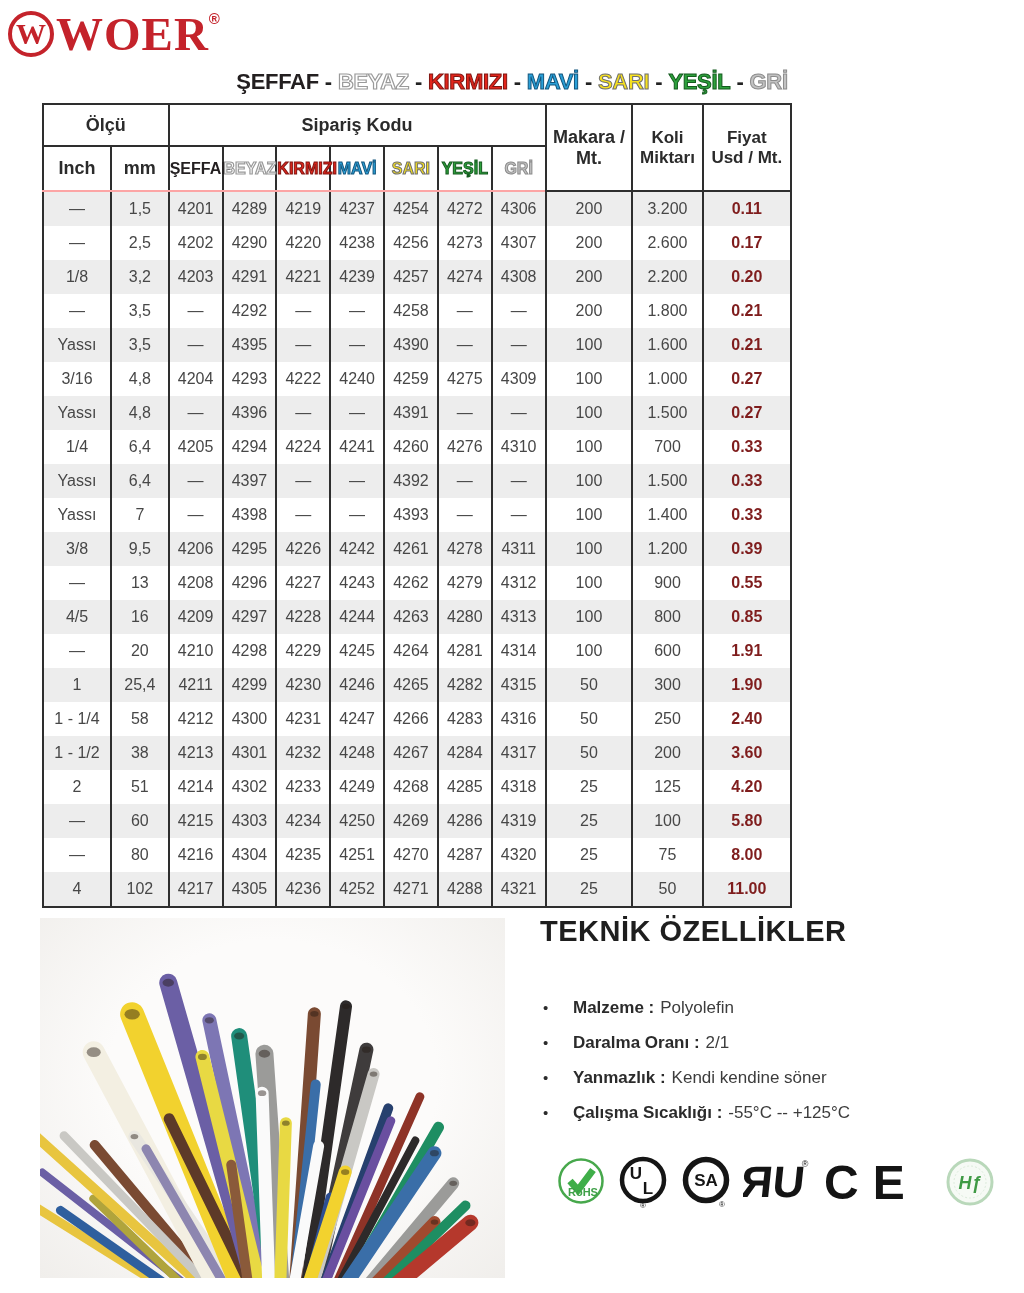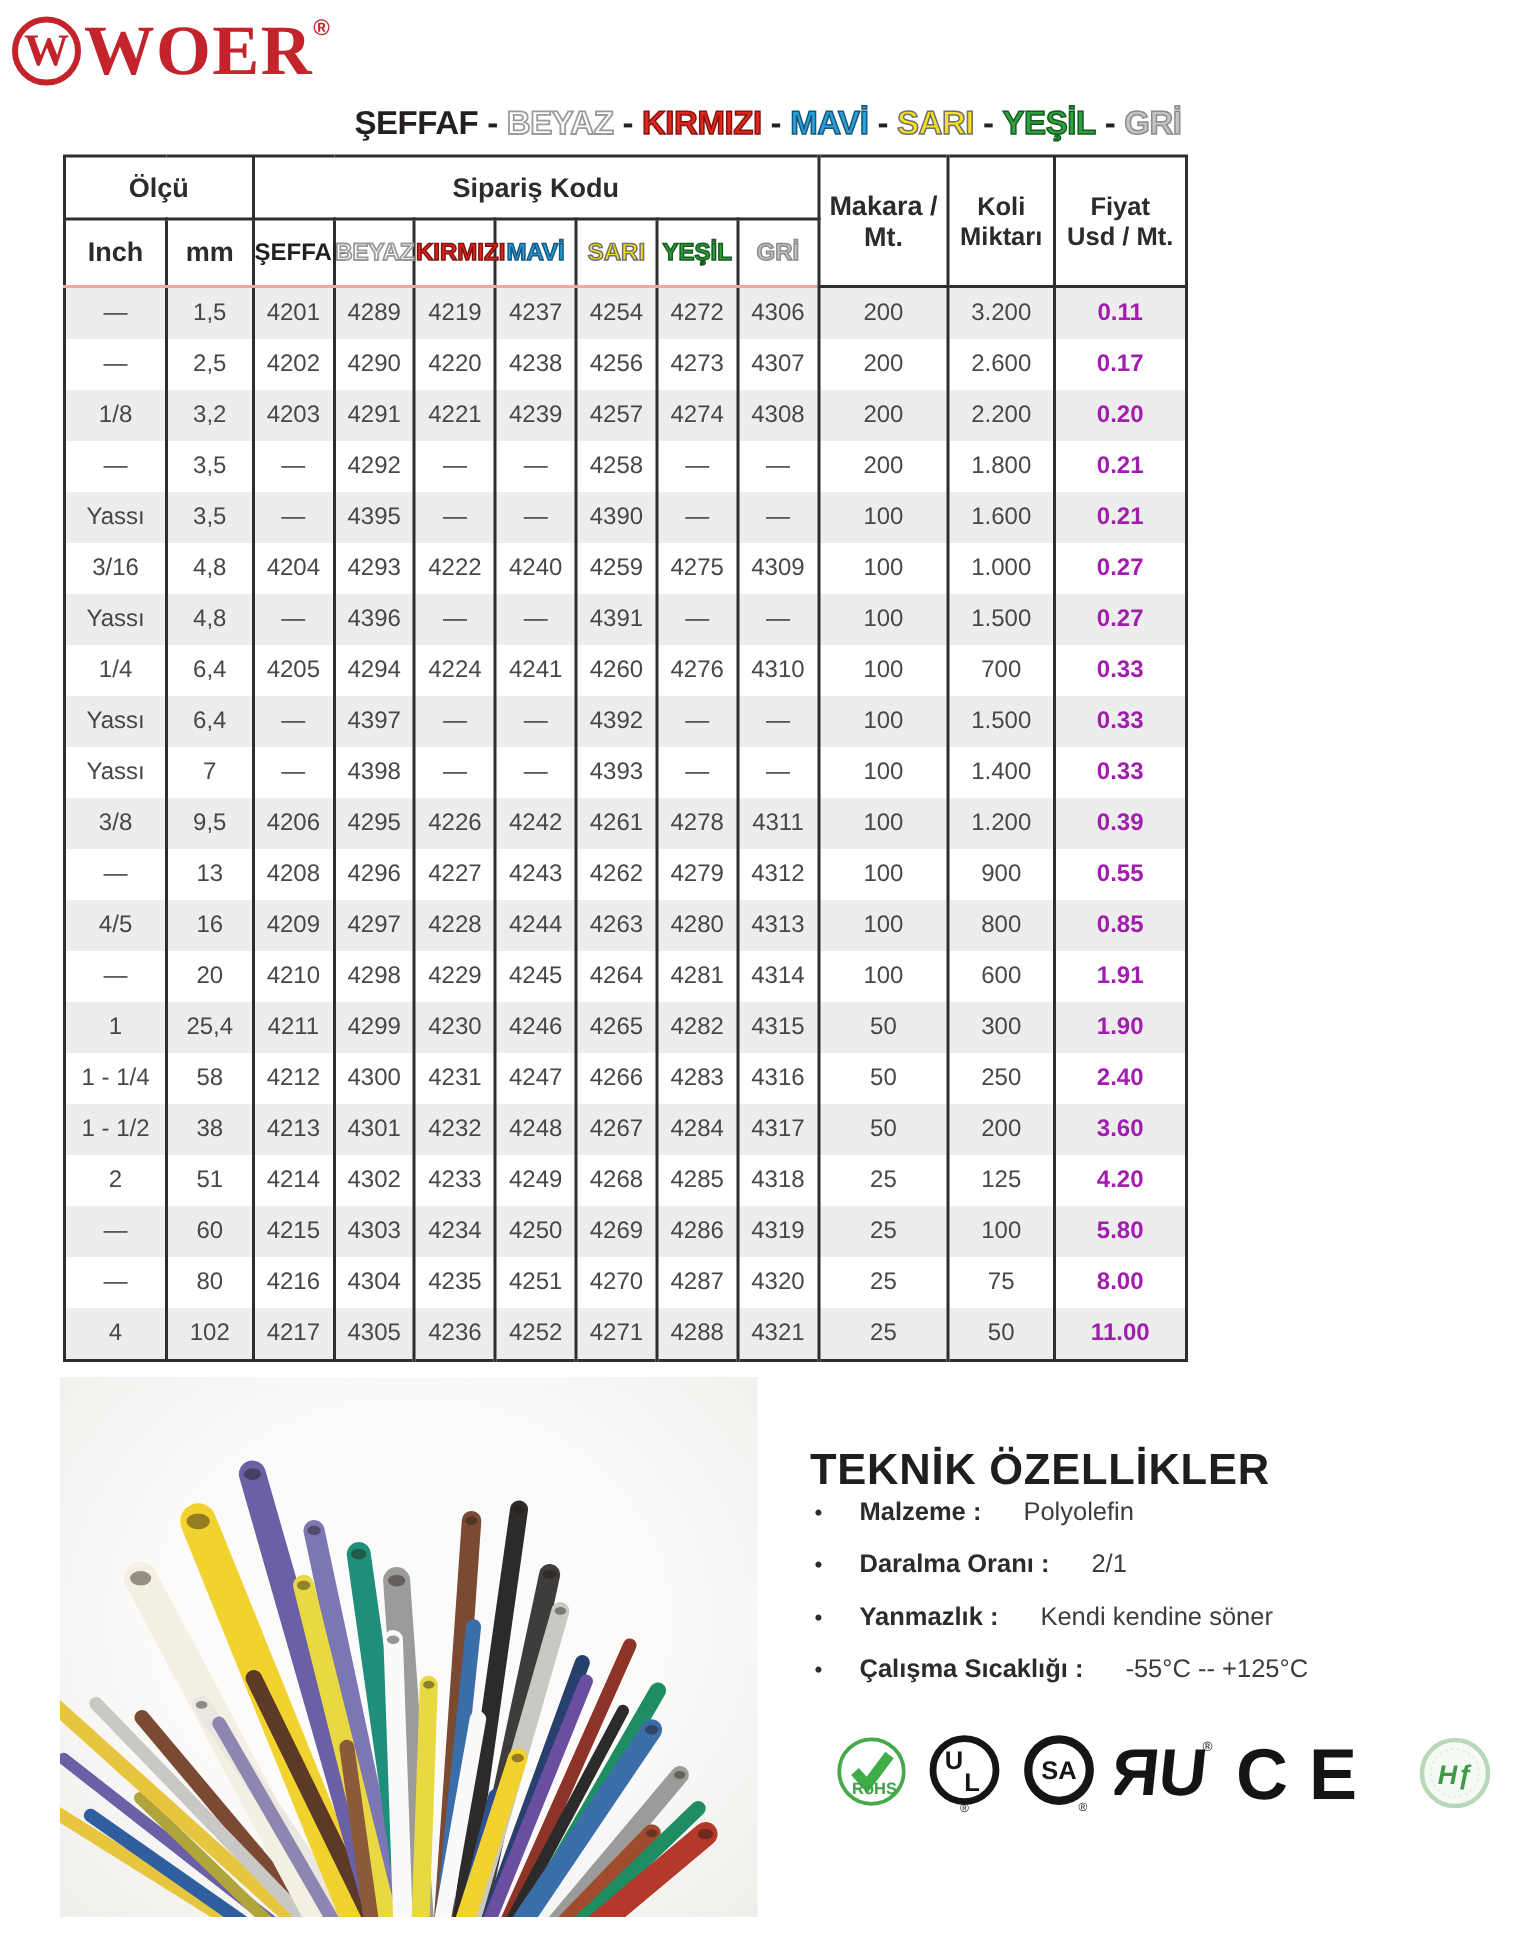--- a/index.html
+++ b/index.html
@@ -28,34 +28,34 @@
   table.price th,table.price td{border-left:2px solid #2e2e2e;border-right:2px solid #2e2e2e;
     text-align:center;vertical-align:middle;padding:0;}
   thead th{font-size:18px;font-weight:bold;color:#2b2b2b;background:#ffffff;}
   thead tr.h1 th{height:40px;border-bottom:2px solid #2e2e2e;}
   thead tr.h2 th{height:43px;border-bottom:2px solid #fca5a5;}
   thead th.span2{border-bottom:2px solid #2e2e2e;}
   th.small2{font-size:17px;line-height:20px;}
   th.color-th{font-size:16px;font-weight:900;}
   tbody td{height:34px;font-size:16px;color:#474747;background:#ffffff;}
   tbody tr:nth-child(odd) td{background:#ededed;}
-  tbody td.price-col{font-weight:bold;color:#a21caf;}
+  tbody td.price-col{font-weight:bold;color:#7f1d1d;}
 
   
   .photo{position:absolute;left:40px;top:918px;width:465px;height:360px;overflow:hidden;
     background:radial-gradient(ellipse at 50% 45%, #fcfbfa 50%, #f0eeeb 100%);}
 
   
-  .specs-title{position:absolute;left:540px;top:964px;margin:0;font-size:29px;font-weight:bold;
+  .specs-title{position:absolute;left:540px;top:915px;margin:0;font-size:29px;font-weight:bold;
     color:#1e1e1e;letter-spacing:0.5px;}
   .specs-list{position:absolute;left:543px;top:998px;width:470px;}
   .spec-item{display:flex;align-items:baseline;margin-bottom:15px;font-size:17px;}
   .spec-bullet{width:30px;color:#2b2b2b;font-size:15px;}
   .spec-label{font-weight:bold;color:#2b2b2b;margin-right:6px;white-space:nowrap;}
-  .spec-value{color:#3c3c3c;margin-left:22px;}
+  .spec-value{color:#3c3c3c;}
 
   
   .certs{position:absolute;left:556px;top:1155px;display:flex;align-items:center;gap:11px;height:54px;}
   .cert{display:flex;align-items:center;}
 </style>
 </head>
 <body>
 
 <div class="page">
 

